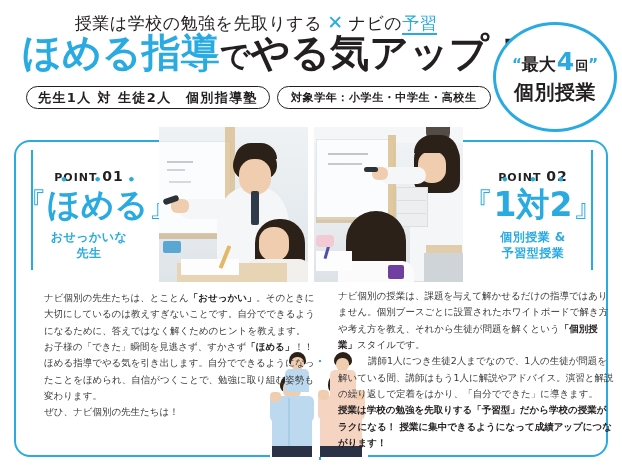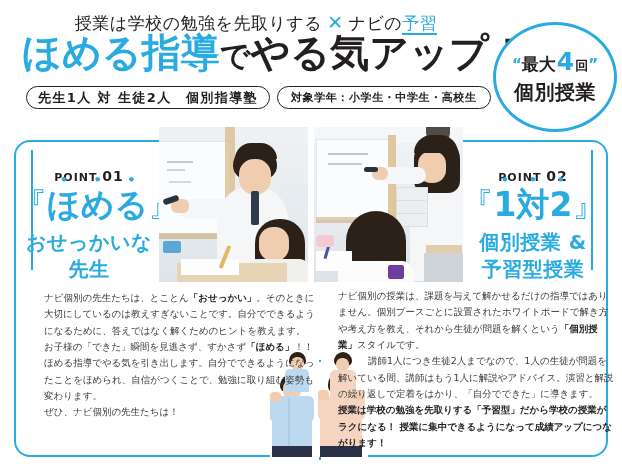--- a/index.html
+++ b/index.html
@@ -75,21 +75,21 @@
     font-size:33px;font-weight:bold;color:#29abe2;line-height:1.15;margin-top:2px;
     white-space:nowrap;
   }
   .point-main .brk{font-weight:normal;color:#29abe2;}
   .dotted{position:relative;display:inline-block;}
   .dotted::before{
     content:"•";position:absolute;left:50%;top:-13px;transform:translateX(-50%);
     font-size:13px;line-height:1;color:#29abe2;
   }
   .point-sub{
-    font-size:20px;font-weight:bold;color:#29abe2;line-height:1.35;margin-top:5px;
+    font-size:12px;font-weight:bold;color:#29abe2;line-height:1.35;margin-top:5px;
     letter-spacing:.5px;
   }
 
   
   .vline{position:absolute;width:2px;background:#29abe2;}
 
   
   .photos{position:absolute;left:159px;top:127px;width:304px;height:155px;display:flex;gap:6px;}
   .photo{width:149px;height:155px;position:relative;overflow:hidden;background:#eef2f5;}
 

